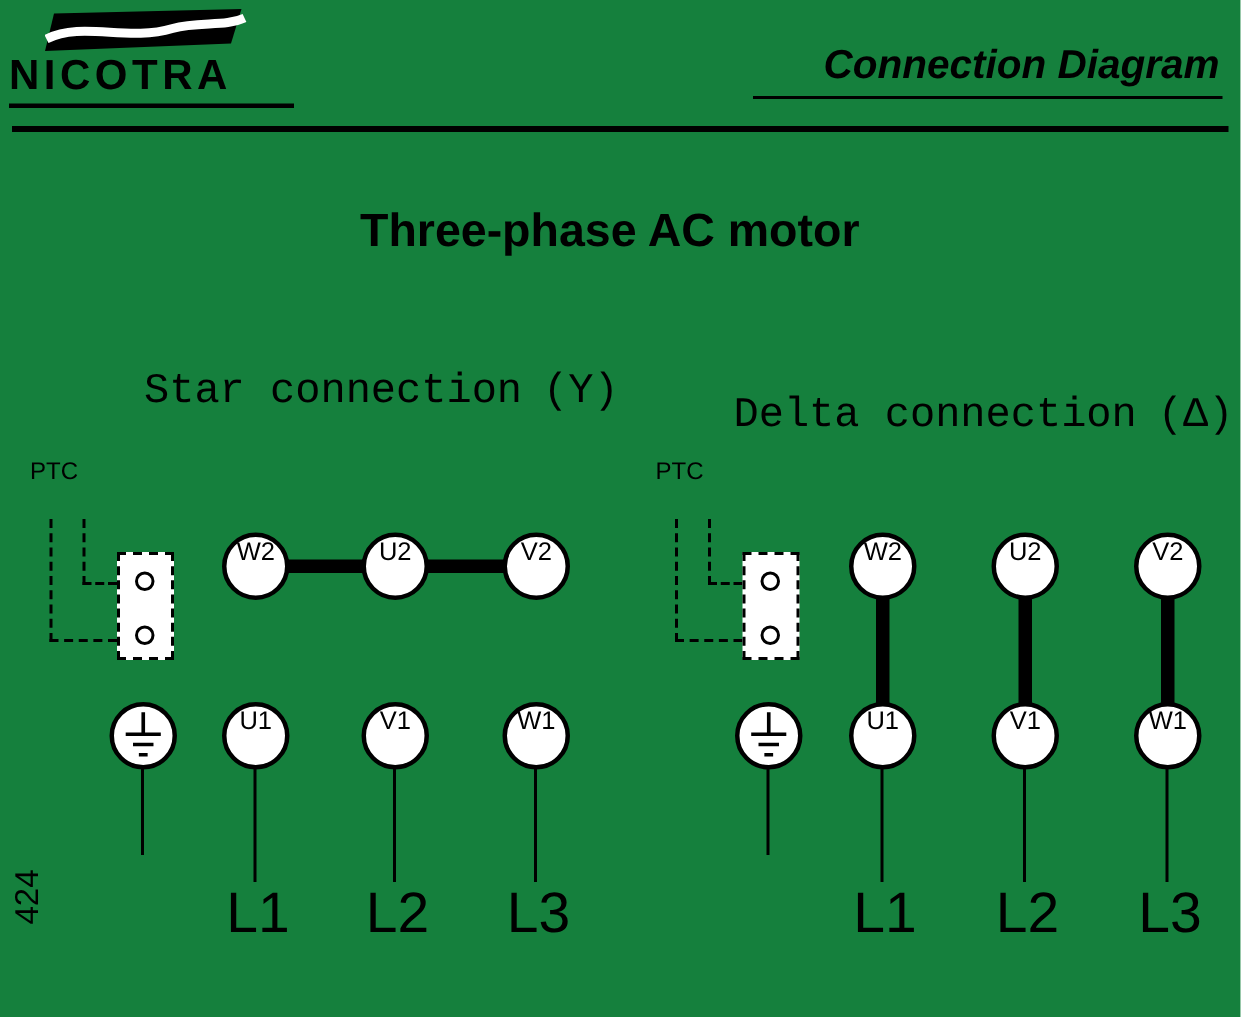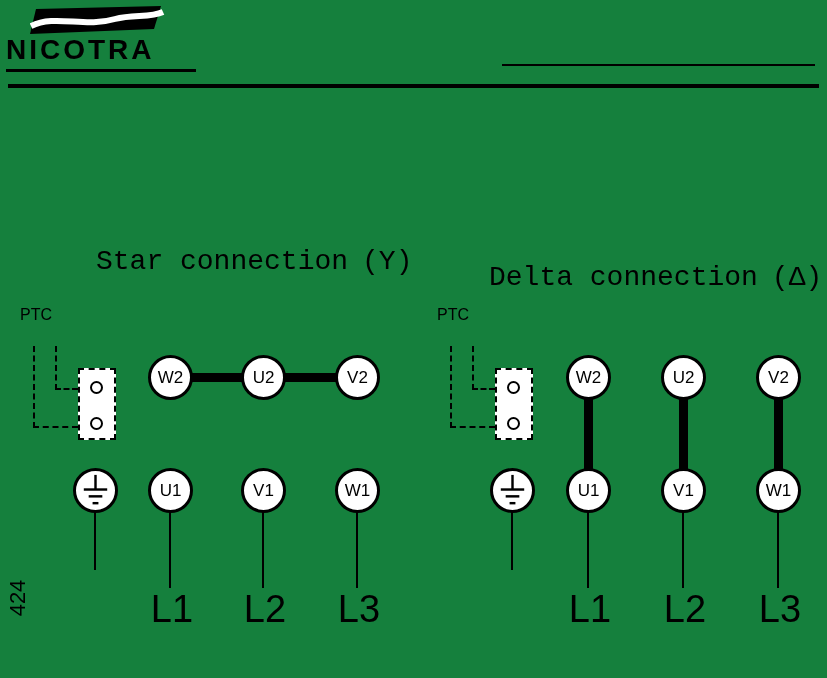--- a/index.html
+++ b/index.html
@@ -14,21 +14,21 @@
   .doc-underline { position:absolute; right:12px; top:64px; width:313px; height:2px; background:#000; }
   .main-rule { position:absolute; left:8px; top:84px; width:811px; height:4px; background:#000; }
   .flag { position:absolute; left:30px; top:5px; }
 
   .page-title { position:absolute; left:240px; top:136px; font-size:31px; font-weight:bold; }
   .sect-title { position:absolute; font-size:28px; white-space:nowrap;font-family:Liberation Mono, monospace; }
   .sect-title .sym { margin-left:14px; }
 
   
   .term { position:absolute; width:45px; height:45px; border:3px solid #000; border-radius:50%;
-          background:#fff; display:flex; align-items:center; justify-content:center;
+          background:#fff; display:flex; align-items:flex-start; justify-content:center;
           font-size:17px; z-index:3; }
   .bar  { position:absolute; background:#000; z-index:2; }
   .lead { position:absolute; width:2px; background:#000; z-index:1; }
   .dash-v { position:absolute; width:0; border-left:2px dashed #000; }
   .dash-h { position:absolute; height:0; border-top:2px dashed #000; }
   .dash-box { position:absolute; width:38px; height:72px; border:2px dashed #000; background:#fff; }
   .dot { position:absolute; width:13px; height:13px; border:2px solid #000; border-radius:50%; background:#fff; }
   .llabel { position:absolute; width:64px; text-align:center; font-size:38px; }
   .ptc { position:absolute; font-size:16px; }
   .page-number { position:absolute; left:-17px; top:585px; width:70px; text-align:center;
@@ -38,23 +38,25 @@
 <body>
 
 <div class="page">
 
   <svg class="flag" width="135" height="32" viewBox="0 0 135 32">
     <path d="M6,4 L131,1 L124,24 L0,29 Z" fill="#000"></path>
     <path d="M1,21 C25,9 55,23 85,14 C103,9 120,13 133,7" fill="none" stroke="#fff" stroke-width="6"></path>
   </svg>
   <div class="brand-name">NICOTRA</div>
   <div class="brand-underline"></div>
+  <div class="doc-title">Connection Diagram</div>
   <div class="doc-underline"></div>
   <div class="main-rule"></div>
 
+  <div class="page-title">Three-phase AC motor</div>
 
   <div class="sect-title" style="left:96px; top:246px;">
     <span>Star connection</span><span class="sym">(Y)</span>
   </div>
 
   <div class="ptc" style="left:20px; top:306px;">PTC</div>
 
   <div class="dash-v" style="left:33px; top:346px; height:82px;"></div>
   <div class="dash-h" style="left:33px; top:426px; width:45px;"></div>
   <div class="dash-v" style="left:55px; top:346px; height:44px;"></div>

